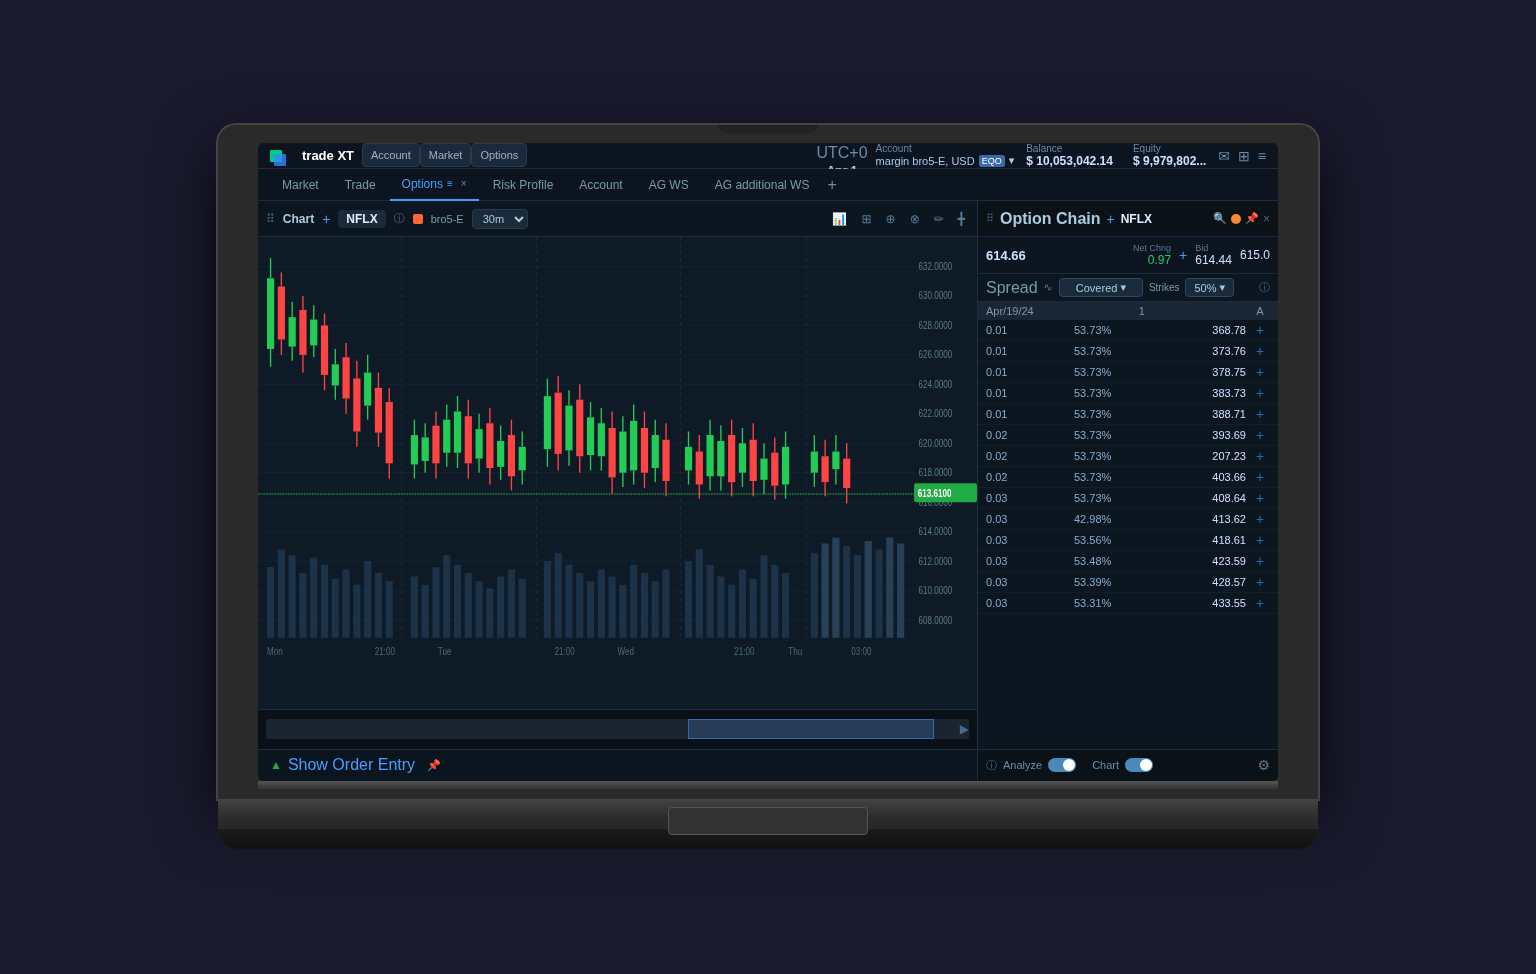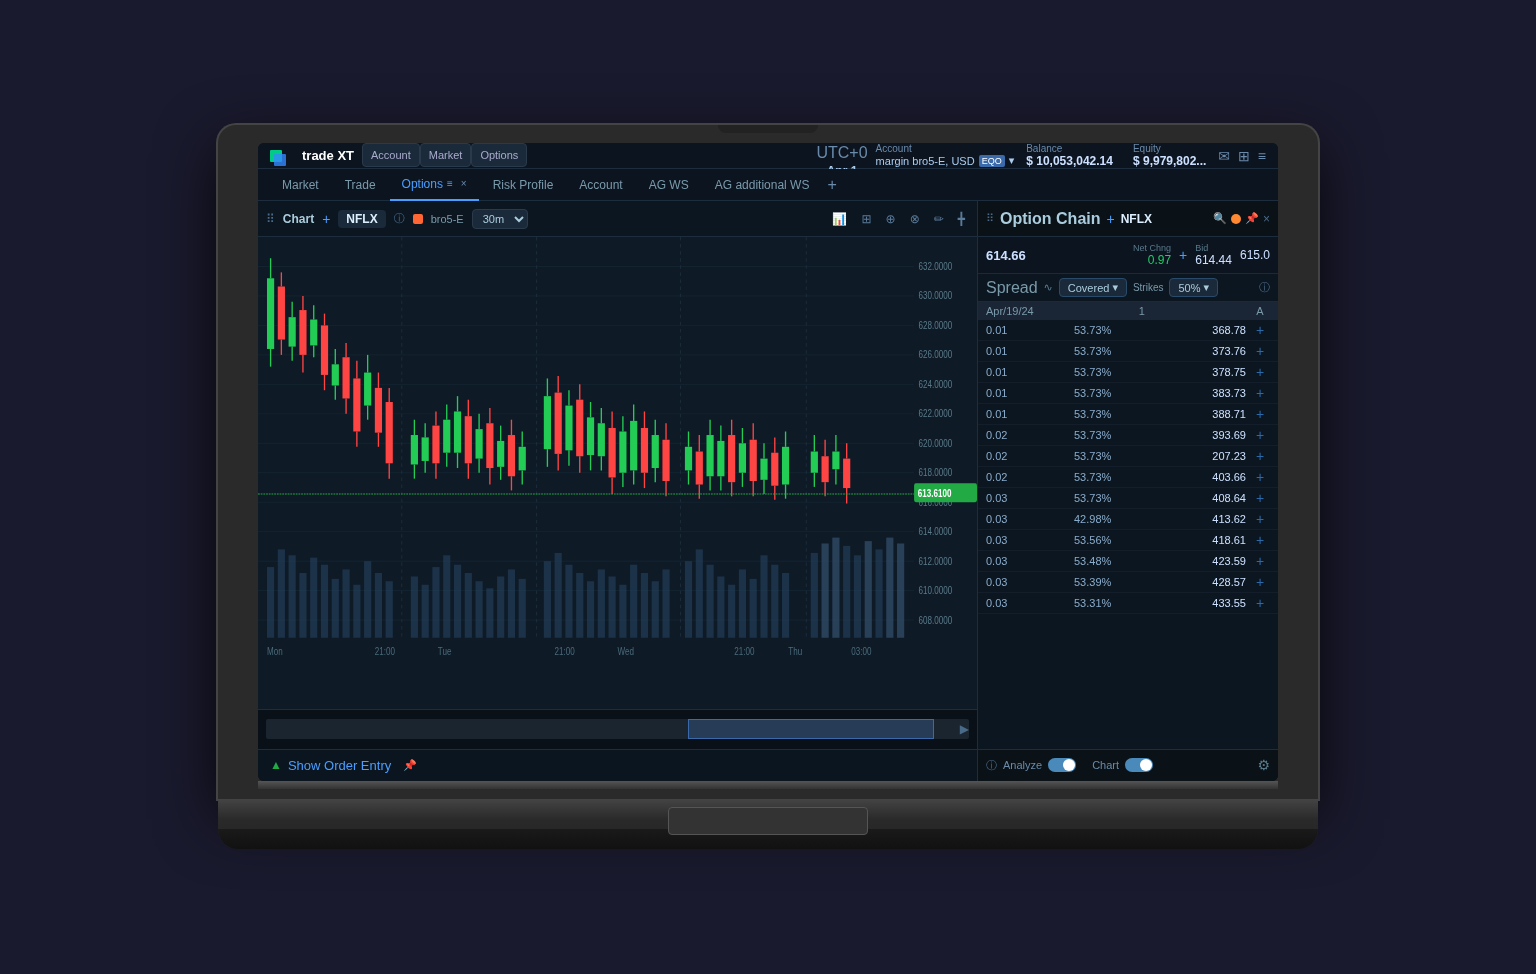--- a/index.html
+++ b/index.html
@@ -377,21 +377,21 @@
       display: flex;
       align-items: center;
       padding: 0 12px;
       border-top: 1px solid #1e2d3d;
       gap: 6px;
       flex-shrink: 0;
     }
 
     .show-order-btn {
       color: #4a9eff;
-      font-size: 13px;
+      font-size: 16px;
       cursor: pointer;
       display: flex;
       align-items: center;
       gap: 4px;
     }
 
     
     .option-chain-panel {
       width: 300px;
       display: flex;
@@ -464,21 +464,21 @@
       padding: 4px 8px;
       gap: 6px;
       border-bottom: 1px solid #1a2a3a;
     }
 
     .spread-btn {
       background: #1a2a3a;
       border: 1px solid #2a4a6a;
       border-radius: 4px;
       color: #aaccdd;
-      padding: 2px 8px;
+      padding: 2px 16px;
       font-size: 11px;
       cursor: pointer;
       display: flex;
       align-items: center;
       gap: 3px;
     }
 
     .strikes-btn {
       background: #1a2a3a;
       border: 1px solid #2a4a6a;

